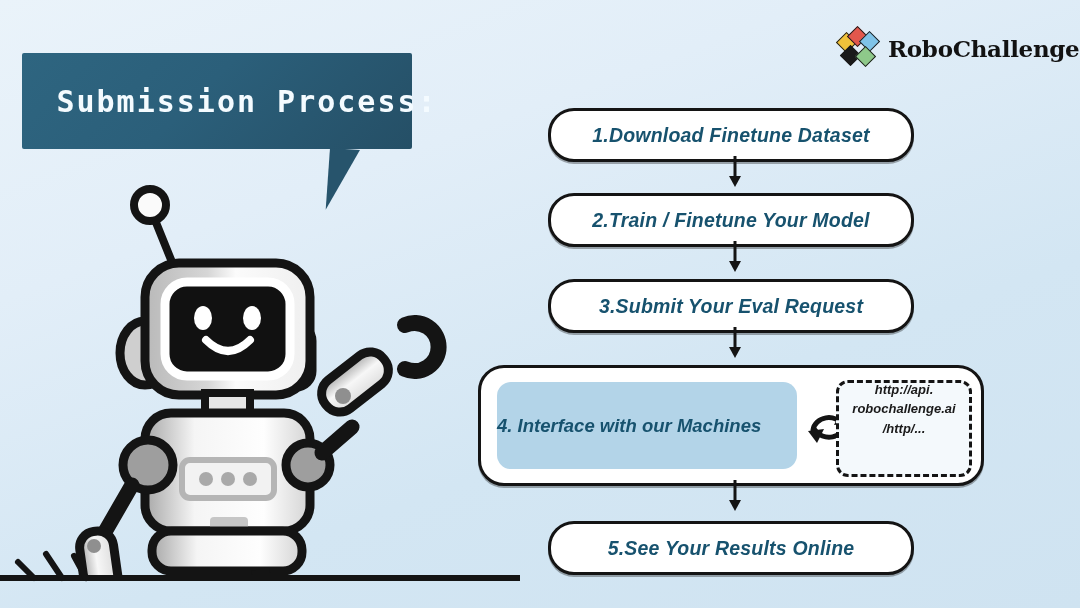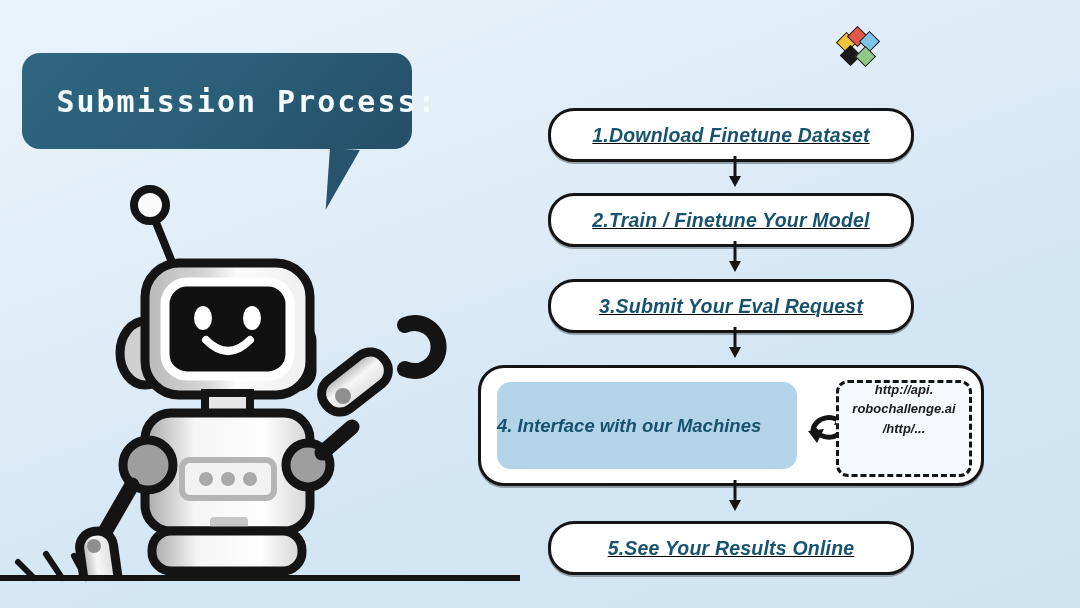--- a/index.html
+++ b/index.html
@@ -17,21 +17,21 @@
   
   #logo{position:absolute;left:838px;top:28px;display:flex;align-items:center;gap:6px;}
   #logo-mark{position:relative;width:44px;height:40px;}
   .dmd{position:absolute;width:13px;height:13px;border:1.6px solid #1a1a1a;transform:rotate(45deg);}
   #logo-text{font-family:"DejaVu Serif", serif;font-weight:bold;font-size:23px;color:#121212;letter-spacing:-0.3px;}
 
   
   #bubble{
     position:absolute;left:22px;top:53px;width:390px;height:96px;
     background:linear-gradient(135deg,#2e6580 0%,#2b5f7a 45%,#254f66 100%);
-    border-radius:18px;
+    border-radius:2px;
   }
   #bubble-text{
     position:absolute;left:0;top:0;width:450px;height:96px;
     display:flex;align-items:center;justify-content:center;
     font-family:"DejaVu Sans Mono", monospace;font-weight:bold;
     font-size:30px;color:#f4fbff;letter-spacing:2px;
   }
   #bubble-tail{
     position:absolute;left:330px;top:148px;width:0;height:0;
     border-left:30px solid #27546c;
@@ -42,21 +42,20 @@
   
   #robot{position:absolute;left:60px;top:165px;width:400px;height:415px;}
 
   
   #flow{position:absolute;left:470px;top:100px;width:520px;height:470px;}
   .step{
     position:absolute;left:78px;width:360px;height:48px;
     background:#ffffff;border:3.5px solid #141414;border-radius:26px;
     display:flex;align-items:center;justify-content:center;
     box-shadow:0 2px 0 rgba(20,20,20,.35);
-    text-decoration:underline;
   }
   .step-label{
     font-family:"Liberation Sans", sans-serif;font-weight:bold;font-style:italic;
     font-size:19.5px;color:#17526e;white-space:nowrap;letter-spacing:.2px;
   }
   #step1{top:8px;}
   #step2{top:93px;}
   #step3{top:179px;justify-content:center;}
   #step5{top:405px;margin-top:16px;}
 
@@ -104,20 +103,21 @@
 <div id="stage">
 
   <div id="logo">
     <div id="logo-mark">
       <div class="dmd" style="left:1px;top:7px;background:#f0c23a;"></div>
       <div class="dmd" style="left:12px;top:1px;background:#e2574c;"></div>
       <div class="dmd" style="left:24px;top:6px;background:#7fc3e8;"></div>
       <div class="dmd" style="left:5px;top:20px;background:#1a1a1a;"></div>
       <div class="dmd" style="left:20px;top:21px;background:#8ec98a;"></div>
     </div>
+    <div id="logo-text">RoboChallenge</div>
   </div>
 
   <div id="bubble-tail"></div>
   <div id="bubble">
     <div id="bubble-text">Submission Process:</div>
   </div>
 
   <div id="robot">
     <svg viewBox="0 0 400 415" width="400" height="415">
       <defs>

